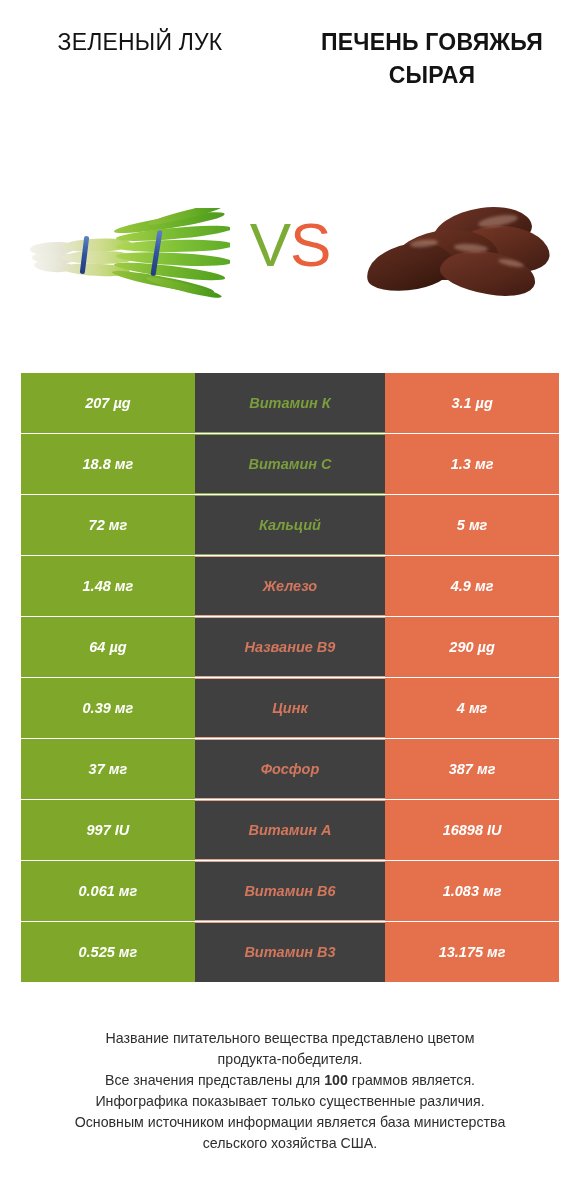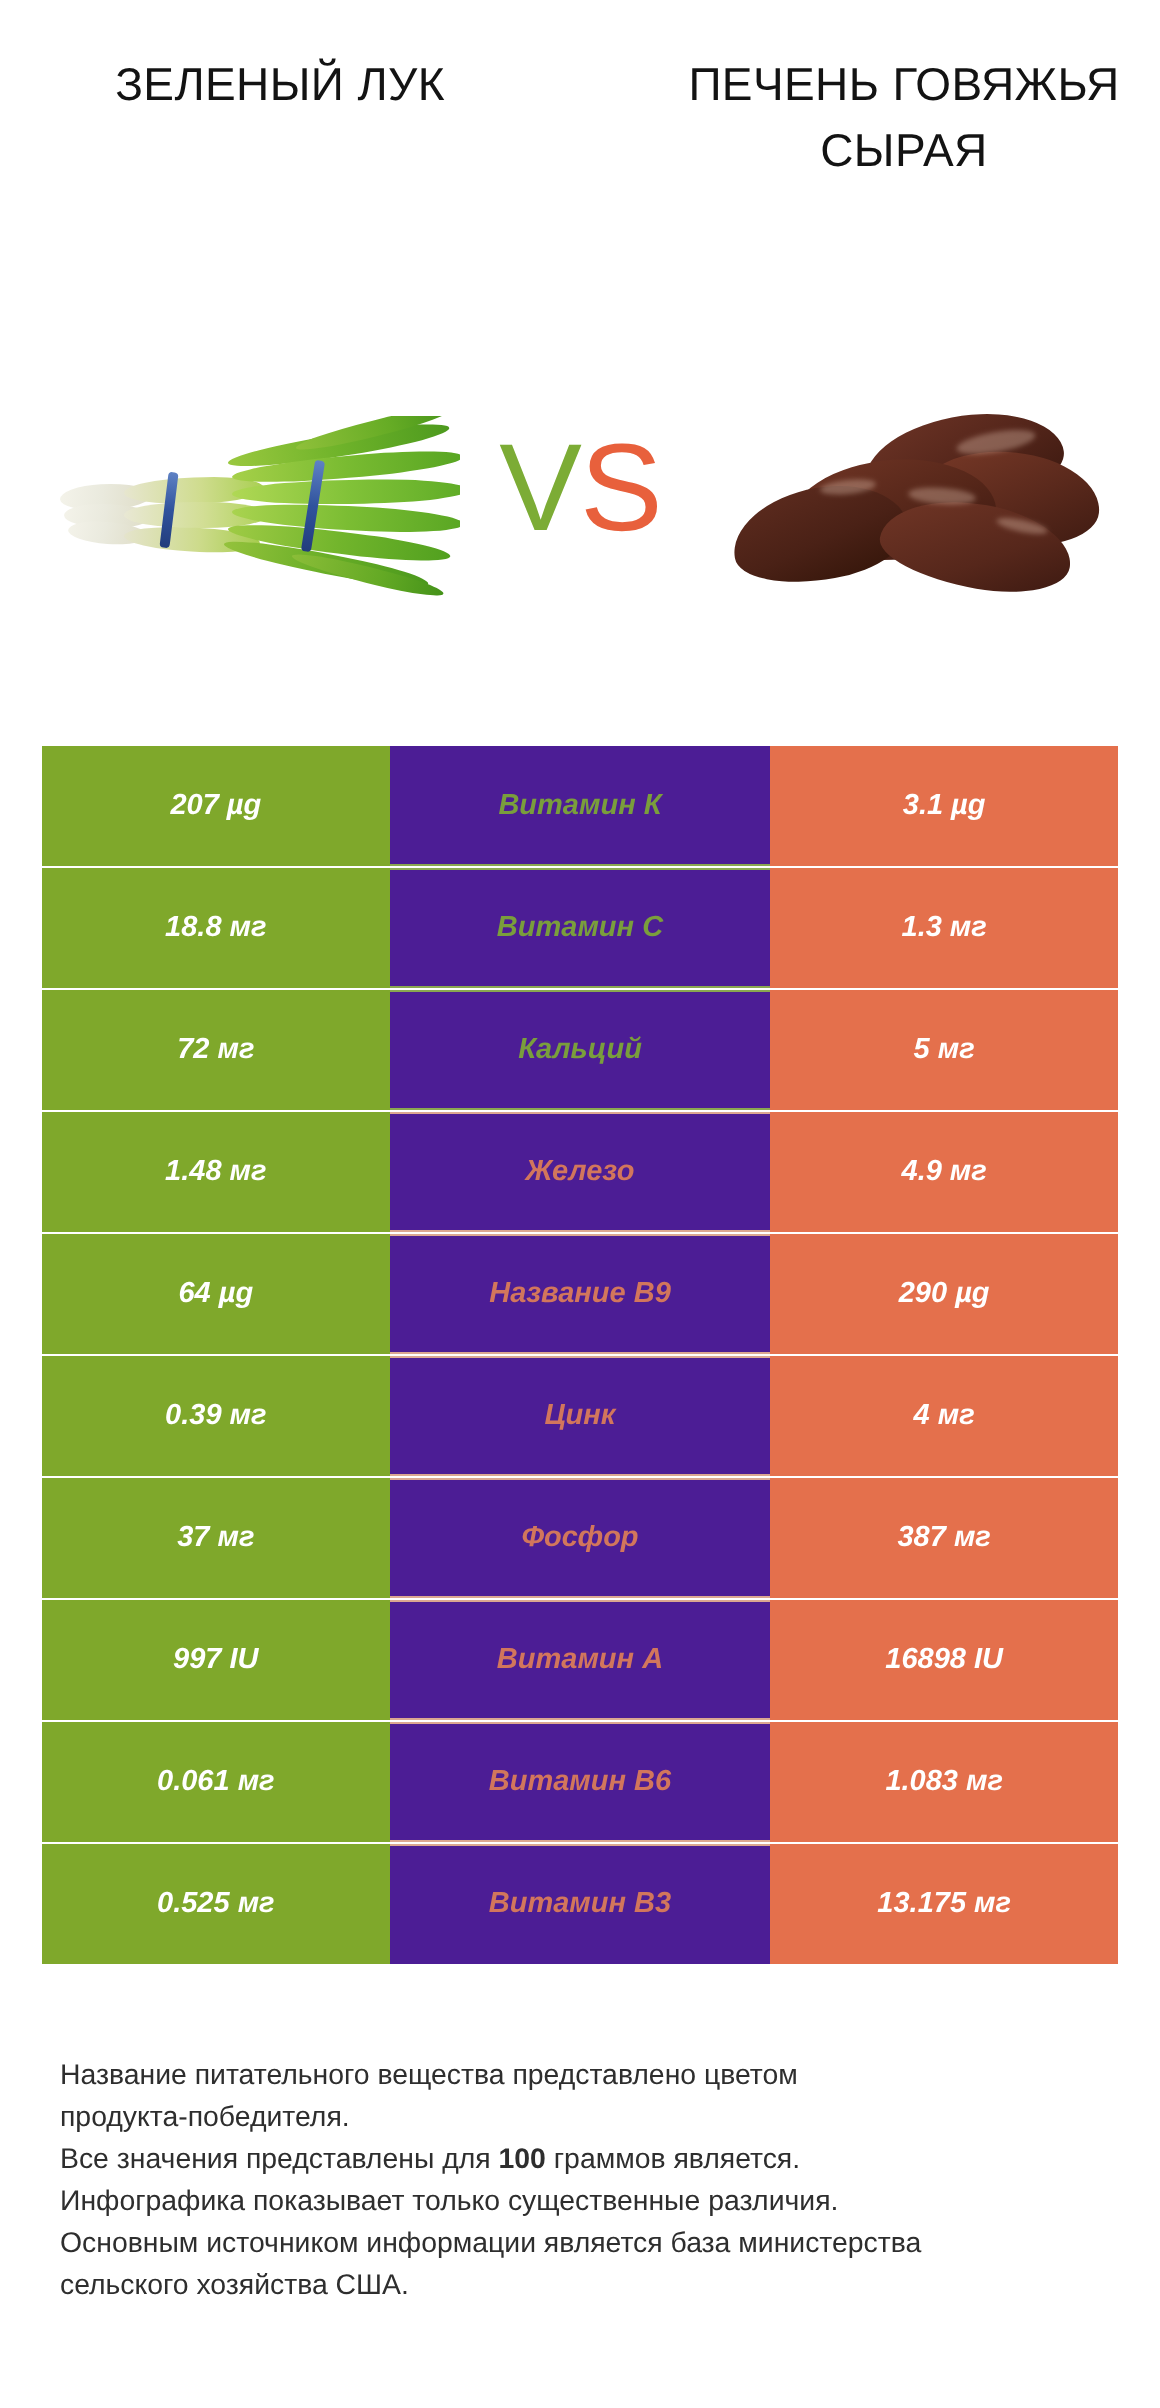--- a/index.html
+++ b/index.html
@@ -31,21 +31,21 @@
     top: 26px;
     text-align: center;
     font-size: 23px;
     line-height: 33px;
     font-weight: 400;
     color: #131313;
     letter-spacing: 0.2px;
     text-transform: uppercase;
   }
   .title-left  { left: 20px;  width: 240px; }
-  .title-right { right: 8px; width: 240px; }
+  .title-right { right: 28px; width: 240px; font-weight: bold; }
 
   
   .vs-band {
     position: absolute;
     top: 190px; left: 0;
     width: 580px;
     height: 130px;
   }
 
   .vs-text {
@@ -125,21 +125,21 @@
     font-weight: 700;
     white-space: nowrap;
   }
   .cell-left {
     width: 179px;
     background: #7FA82B;
     color: #ffffff;
   }
   .cell-mid {
     width: 196px;
-    background: #4c1d95;
+    background: #404040;
     font-size: 14.5px;
     font-weight: 700;
     border-top: 1px solid transparent;
     border-bottom: 1px solid transparent;
   }
   .cell-right {
     width: 179px;
     background: #E4704C;
     color: #ffffff;
   }
@@ -148,21 +148,21 @@
 
   .row:first-child .cell-mid { border-top-color: transparent !important; }
   .row:last-child  .cell-mid { border-bottom-color: transparent !important; }
 
   
   .footer {
     position: absolute;
     left: 30px;
     top: 1028px;
     width: 520px;
-    text-align: left;
+    text-align: center;
     font-size: 14.2px;
     line-height: 21px;
     color: #2e2e2e;
     font-weight: 400;
   }
   .footer b { font-weight: 700; }
 </style>
 </head>
 <body>
 

